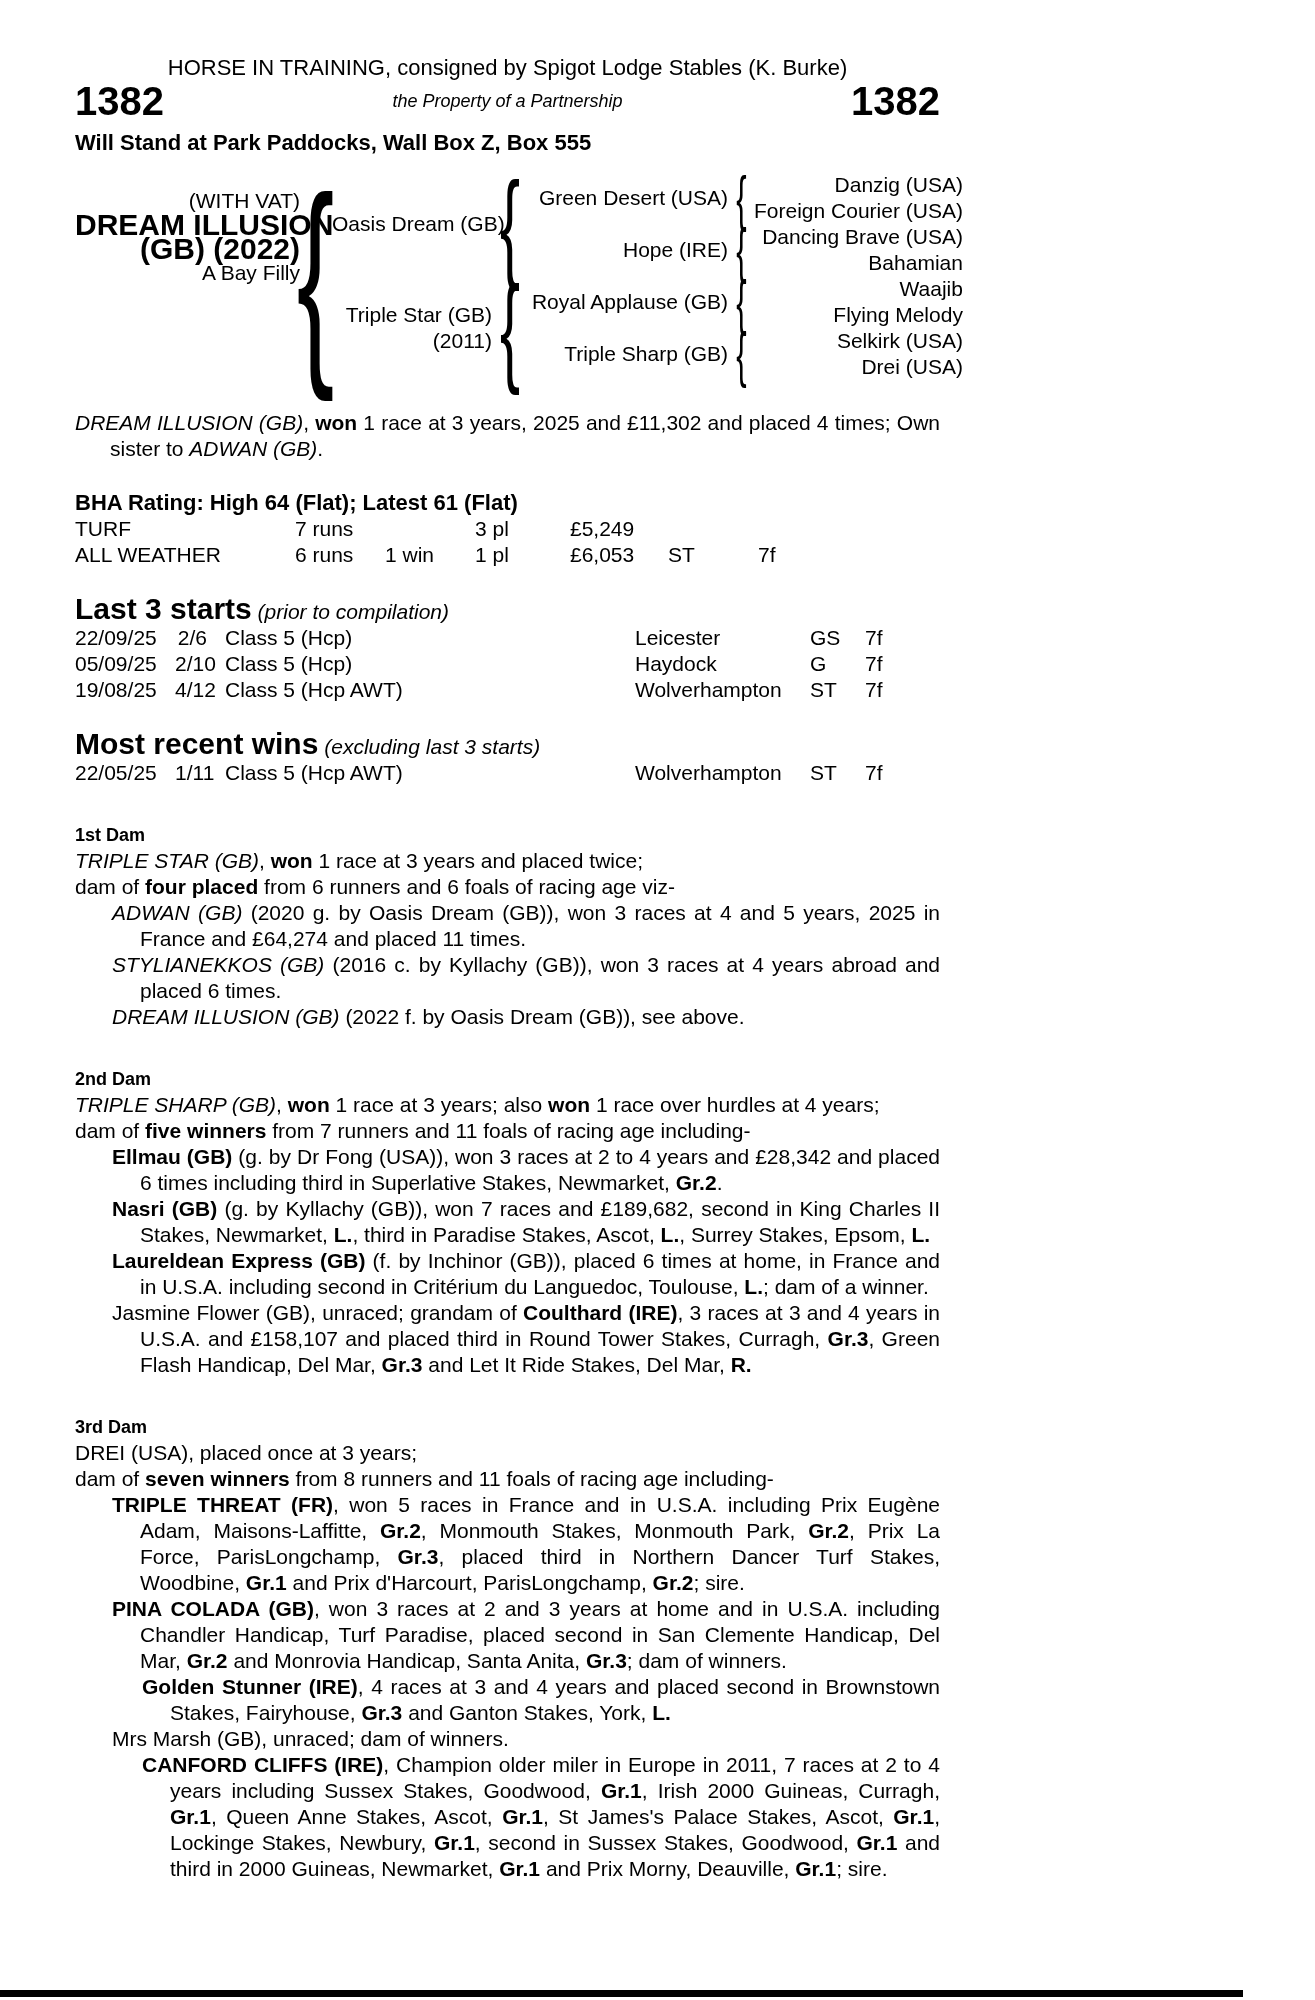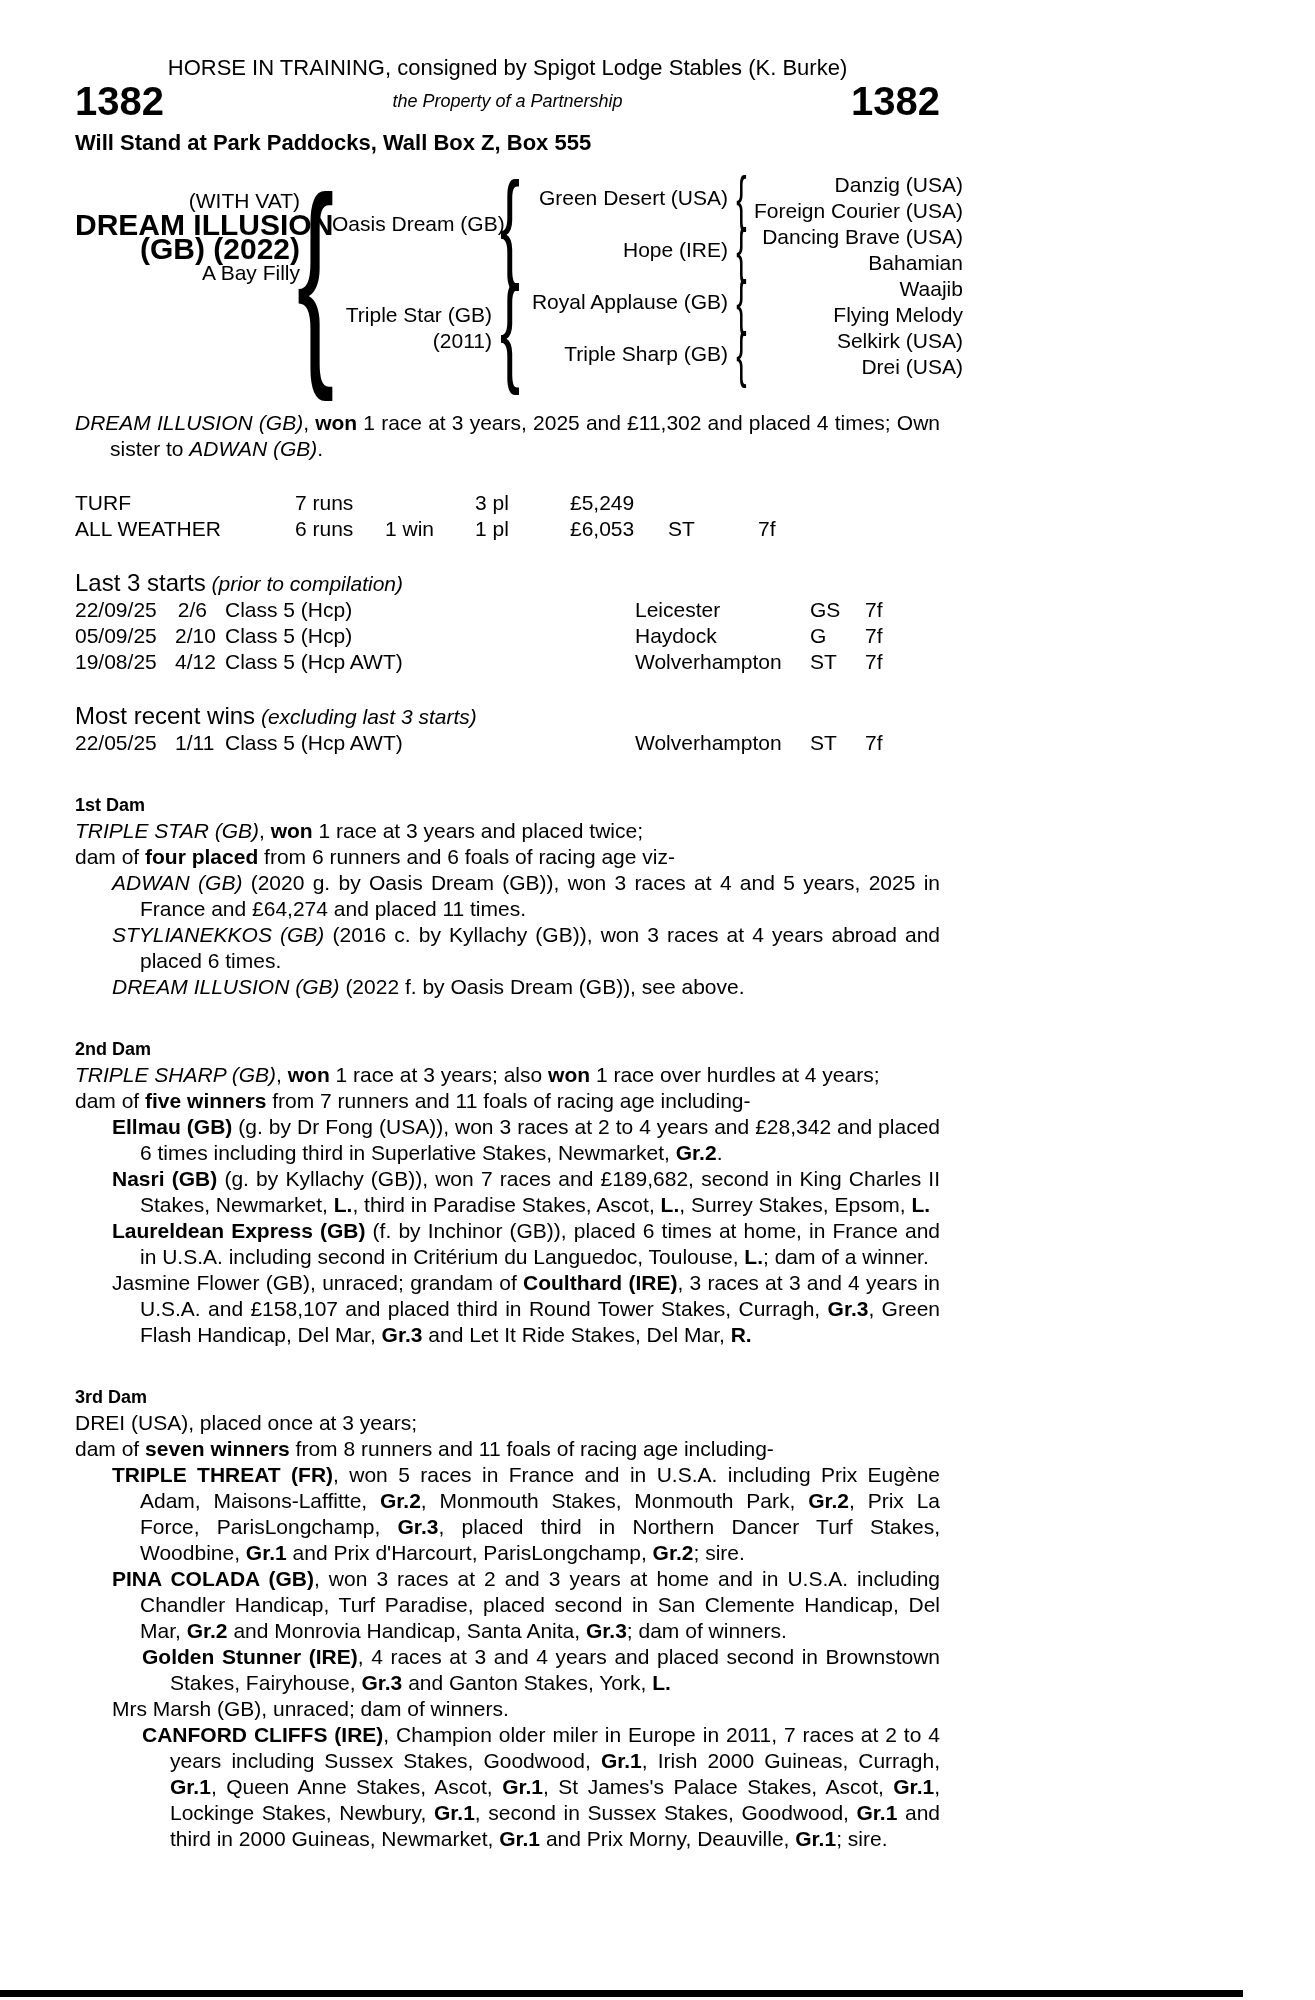--- a/index.html
+++ b/index.html
@@ -36,21 +36,21 @@
   .gp3{grid-column:5;grid-row:5/7;} .gp4{grid-column:5;grid-row:7/9;}
   .g1{grid-column:6;grid-row:1/3;} .g2{grid-column:6;grid-row:3/5;}
   .g3{grid-column:6;grid-row:5/7;} .g4{grid-column:6;grid-row:7/9;}
   .gg{grid-column:7;line-height:26px;align-self:center;}
   
   .summary{margin-top:30px;text-align:justify;padding-left:35px;text-indent:-35px;}
   .sec{margin-top:28px;}
   .bha-head{font-weight:bold;font-size:22px;}
   .bha-grid{display:grid;grid-template-columns:220px 90px 90px 95px 98px 90px auto;}
   .race-head{margin-top:28px;}
-  .hb{font-weight:normal;font-size:24px;}
+  .hb{font-weight:bold;font-size:30px;}
   .hn{font-style:italic;}
   .race-grid{display:grid;grid-template-columns:100px 32px 428px 175px 55px auto;}
   .race-grid .pos{text-align:right;}
   .race-grid .race{padding-left:18px;}
   .dam-section{margin-top:36px;}
   .dam-head{font-weight:bold;font-size:18px;}
   .dam-intro{text-align:justify;}
   .ent-1{padding-left:65px;text-indent:-28px;text-align:justify;}
   .ent-2{padding-left:95px;text-indent:-28px;text-align:justify;}
   .bottom-bar{position:absolute;left:0;bottom:3px;width:1243px;height:7px;background:#000;}
@@ -119,20 +119,21 @@
     <div class="gg" style="grid-row:4">Bahamian</div>
     <div class="gg" style="grid-row:5">Waajib</div>
     <div class="gg" style="grid-row:6">Flying Melody</div>
     <div class="gg" style="grid-row:7">Selkirk (USA)</div>
     <div class="gg" style="grid-row:8">Drei (USA)</div>
   </div>
 
   <div class="summary"><i>DREAM ILLUSION (GB)</i>, <b>won</b> 1 race at 3 years, 2025 and £11,302 and placed 4 times; Own sister to <i>ADWAN (GB)</i>.</div>
 
   <div class="sec">
+    <div class="bha-head">BHA Rating: High 64 (Flat); Latest 61 (Flat)</div>
     <div class="bha-grid">
       <span>TURF</span>
       <span>7 runs</span>
       <span></span>
       <span>3 pl</span>
       <span>£5,249</span>
       <span></span>
       <span></span>
     </div>
     <div class="bha-grid">

